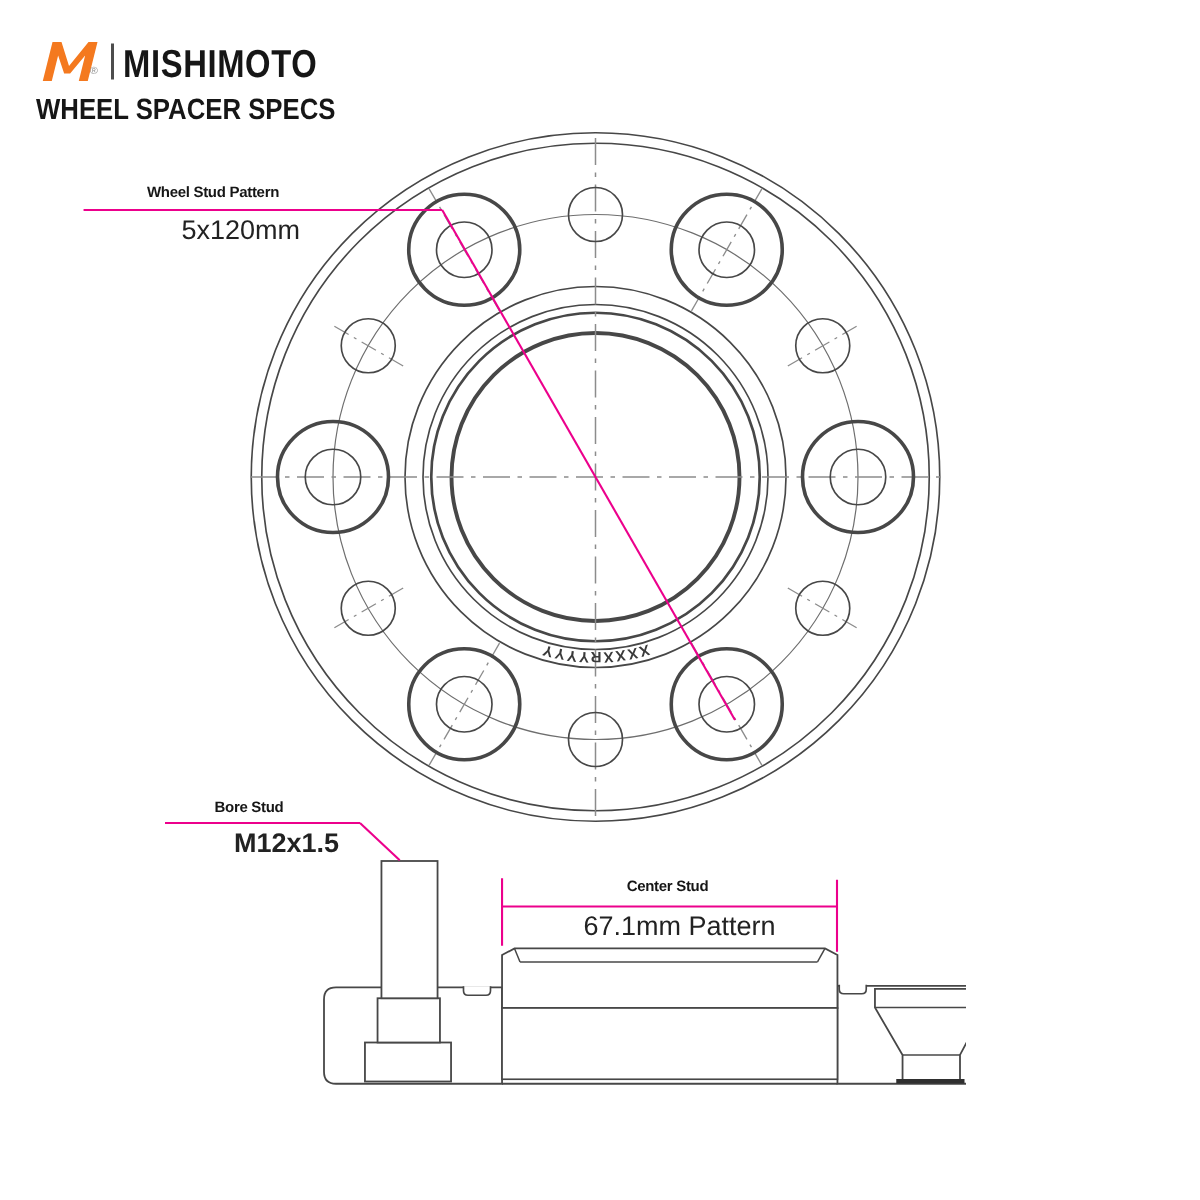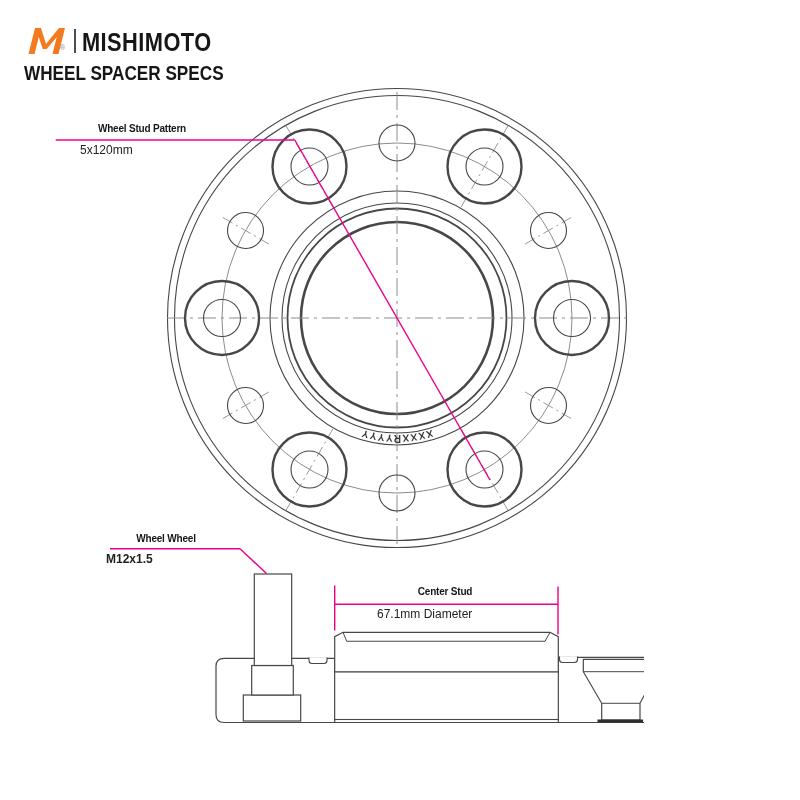--- a/index.html
+++ b/index.html
@@ -12,21 +12,21 @@
   .logo-reg{position:absolute;left:60px;top:44px;font-size:7px;color:#8a8a8a;}
   .logo-sep{position:absolute;left:74px;top:29px;width:2px;height:24px;background:#4d4d4d;}
   .brand{position:absolute;left:82px;top:27px;font-size:26px;font-weight:bold;color:#161616;
          transform:scaleX(0.84);transform-origin:left top;letter-spacing:0.5px;white-space:nowrap;}
   .subtitle{position:absolute;left:24px;top:62px;font-size:19.5px;font-weight:bold;color:#161616;
          transform:scaleX(0.88);transform-origin:left top;letter-spacing:0;white-space:nowrap;}
 
   
   .callout-title{position:absolute;font-size:10px;font-weight:bold;color:var(--ink,#161616);
                  text-align:center;letter-spacing:-0.2px;}
-  .callout-value{position:absolute;font-size:12px;color:#222;text-align:left;}
+  .callout-value{position:absolute;font-size:18px;color:#222;text-align:right;}
 
   
   .ln   {stroke:var(--line,#474747);fill:none;}
   .lnw  {stroke:var(--line,#474747);fill:#fff;}
   .thin {stroke-width:1.1;}
   .hair {stroke-width:0.8;stroke:var(--line-light,#6e6e6e);}
   .med  {stroke-width:1.8;}
   .bold {stroke-width:2.6;}
   .holeL{stroke-width:2.4;}
   .cl   {stroke:var(--centerline,#8c8c8c);stroke-width:1;fill:none;
@@ -163,19 +163,19 @@
       <line class="accent" x1="240" y1="548.7" x2="266.5" y2="573.5"></line>
       <line class="accent" x1="334.7" y1="585.5" x2="334.7" y2="630.5"></line>
       <line class="accent" x1="558" y1="586.5" x2="558" y2="634.5"></line>
       <line class="accent" x1="334.7" y1="604.3" x2="558" y2="604.3"></line>
     </g>
   </svg>
 
   <div class="callout-title" style="left:62px;top:123px;width:160px;">Wheel Stud Pattern</div>
   <div class="callout-value" style="left:80px;top:143px;width:120px;">5x120mm</div>
 
-  <div class="callout-title" style="left:106px;top:532.5px;width:120px;">Wheel Wheel</div>
+  <div class="callout-title" style="left:106px;top:532.5px;width:120px;">Bore Stud</div>
   <div class="callout-value" style="left:106px;top:552px;width:120px;font-weight:bold;">M12x1.5</div>
 
   <div class="callout-title" style="left:385px;top:586px;width:120px;">Center Stud</div>
-  <div class="callout-value" style="left:377px;top:607px;width:140px;">67.1mm Diameter</div>
+  <div class="callout-value" style="left:377px;top:607px;width:140px;">67.1mm Pattern</div>
 
 </div>
 
 </body></html>

